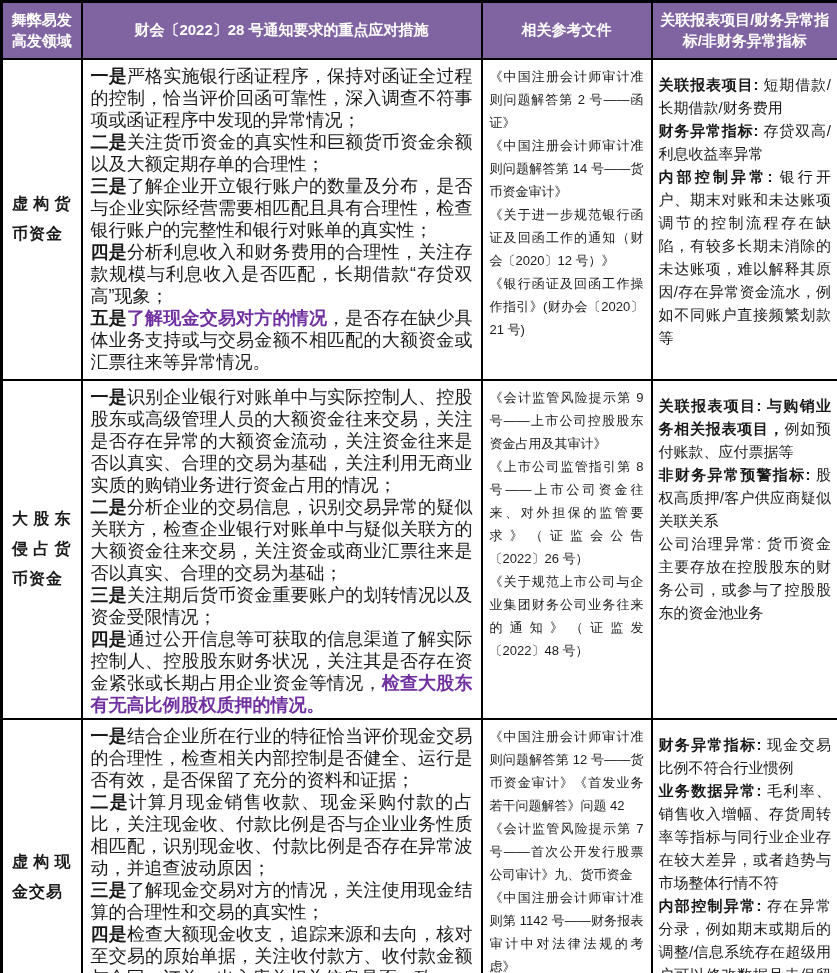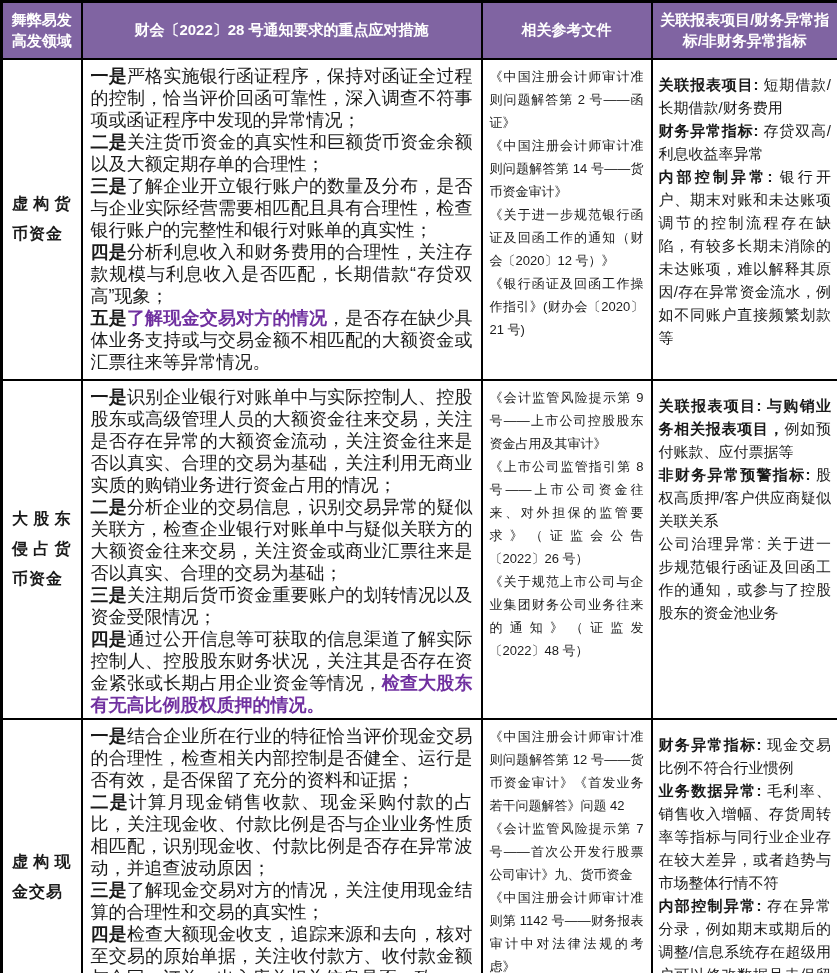--- a/index.html
+++ b/index.html
@@ -123,21 +123,21 @@
             <p><span class="seg-b">四是</span><span>通过公开信息等可获取的信息渠道了解实际控制人、控股股东财务状况，关注其是否存在资金紧张或长期占用企业资金等情况，</span><span class="seg-p">检查大股东有无高比例股权质押的情况。</span></p>
           </td>
           <td class="col-refs">
             <p>《会计监管风险提示第 9 号——上市公司控股股东资金占用及其审计》</p>
             <p>《上市公司监管指引第 8 号——上市公司资金往来、对外担保的监管要求》（证监会公告〔2022〕26 号）</p>
             <p>《关于规范上市公司与企业集团财务公司业务往来的通知》（证监发〔2022〕48 号）</p>
           </td>
           <td class="col-ind">
             <p><span class="seg-b">关联报表项目: </span><span class="seg-b">与购销业务相关报表项目，</span><span>例如预付账款、应付票据等</span></p>
             <p><span class="seg-b">非财务异常预警指标: </span><span>股权高质押/客户供应商疑似关联关系</span></p>
-            <p><span>公司治理异常: </span><span>关于进一步规范银行函证及回函工作的通知，或参与了控股股东的资金池业务</span></p>
+            <p><span>公司治理异常: </span><span>货币资金主要存放在控股股东的财务公司，或参与了控股股东的资金池业务</span></p>
           </td>
         </tr>
         <tr>
           <td class="col-area">虚构现金交易</td>
           <td class="col-measures">
             <p><span class="seg-b">一是</span><span>结合企业所在行业的特征恰当评价现金交易的合理性，检查相关内部控制是否健全、运行是否有效，是否保留了充分的资料和证据；</span></p>
             <p><span class="seg-b">二是</span><span>计算月现金销售收款、现金采购付款的占比，关注现金收、付款比例是否与企业业务性质相匹配，识别现金收、付款比例是否存在异常波动，并追查波动原因；</span></p>
             <p><span class="seg-b">三是</span><span>了解现金交易对方的情况，关注使用现金结算的合理性和交易的真实性；</span></p>
             <p><span class="seg-b">四是</span><span>检查大额现金收支，追踪来源和去向，核对至交易的原始单据，关注收付款方、收付款金额与合同、订单、出入库单相关信息是否一致；</span></p>
             <p><span class="seg-b">五是</span><span>检查交易对象的相关外部证据，验证其交易真实性；</span></p>

